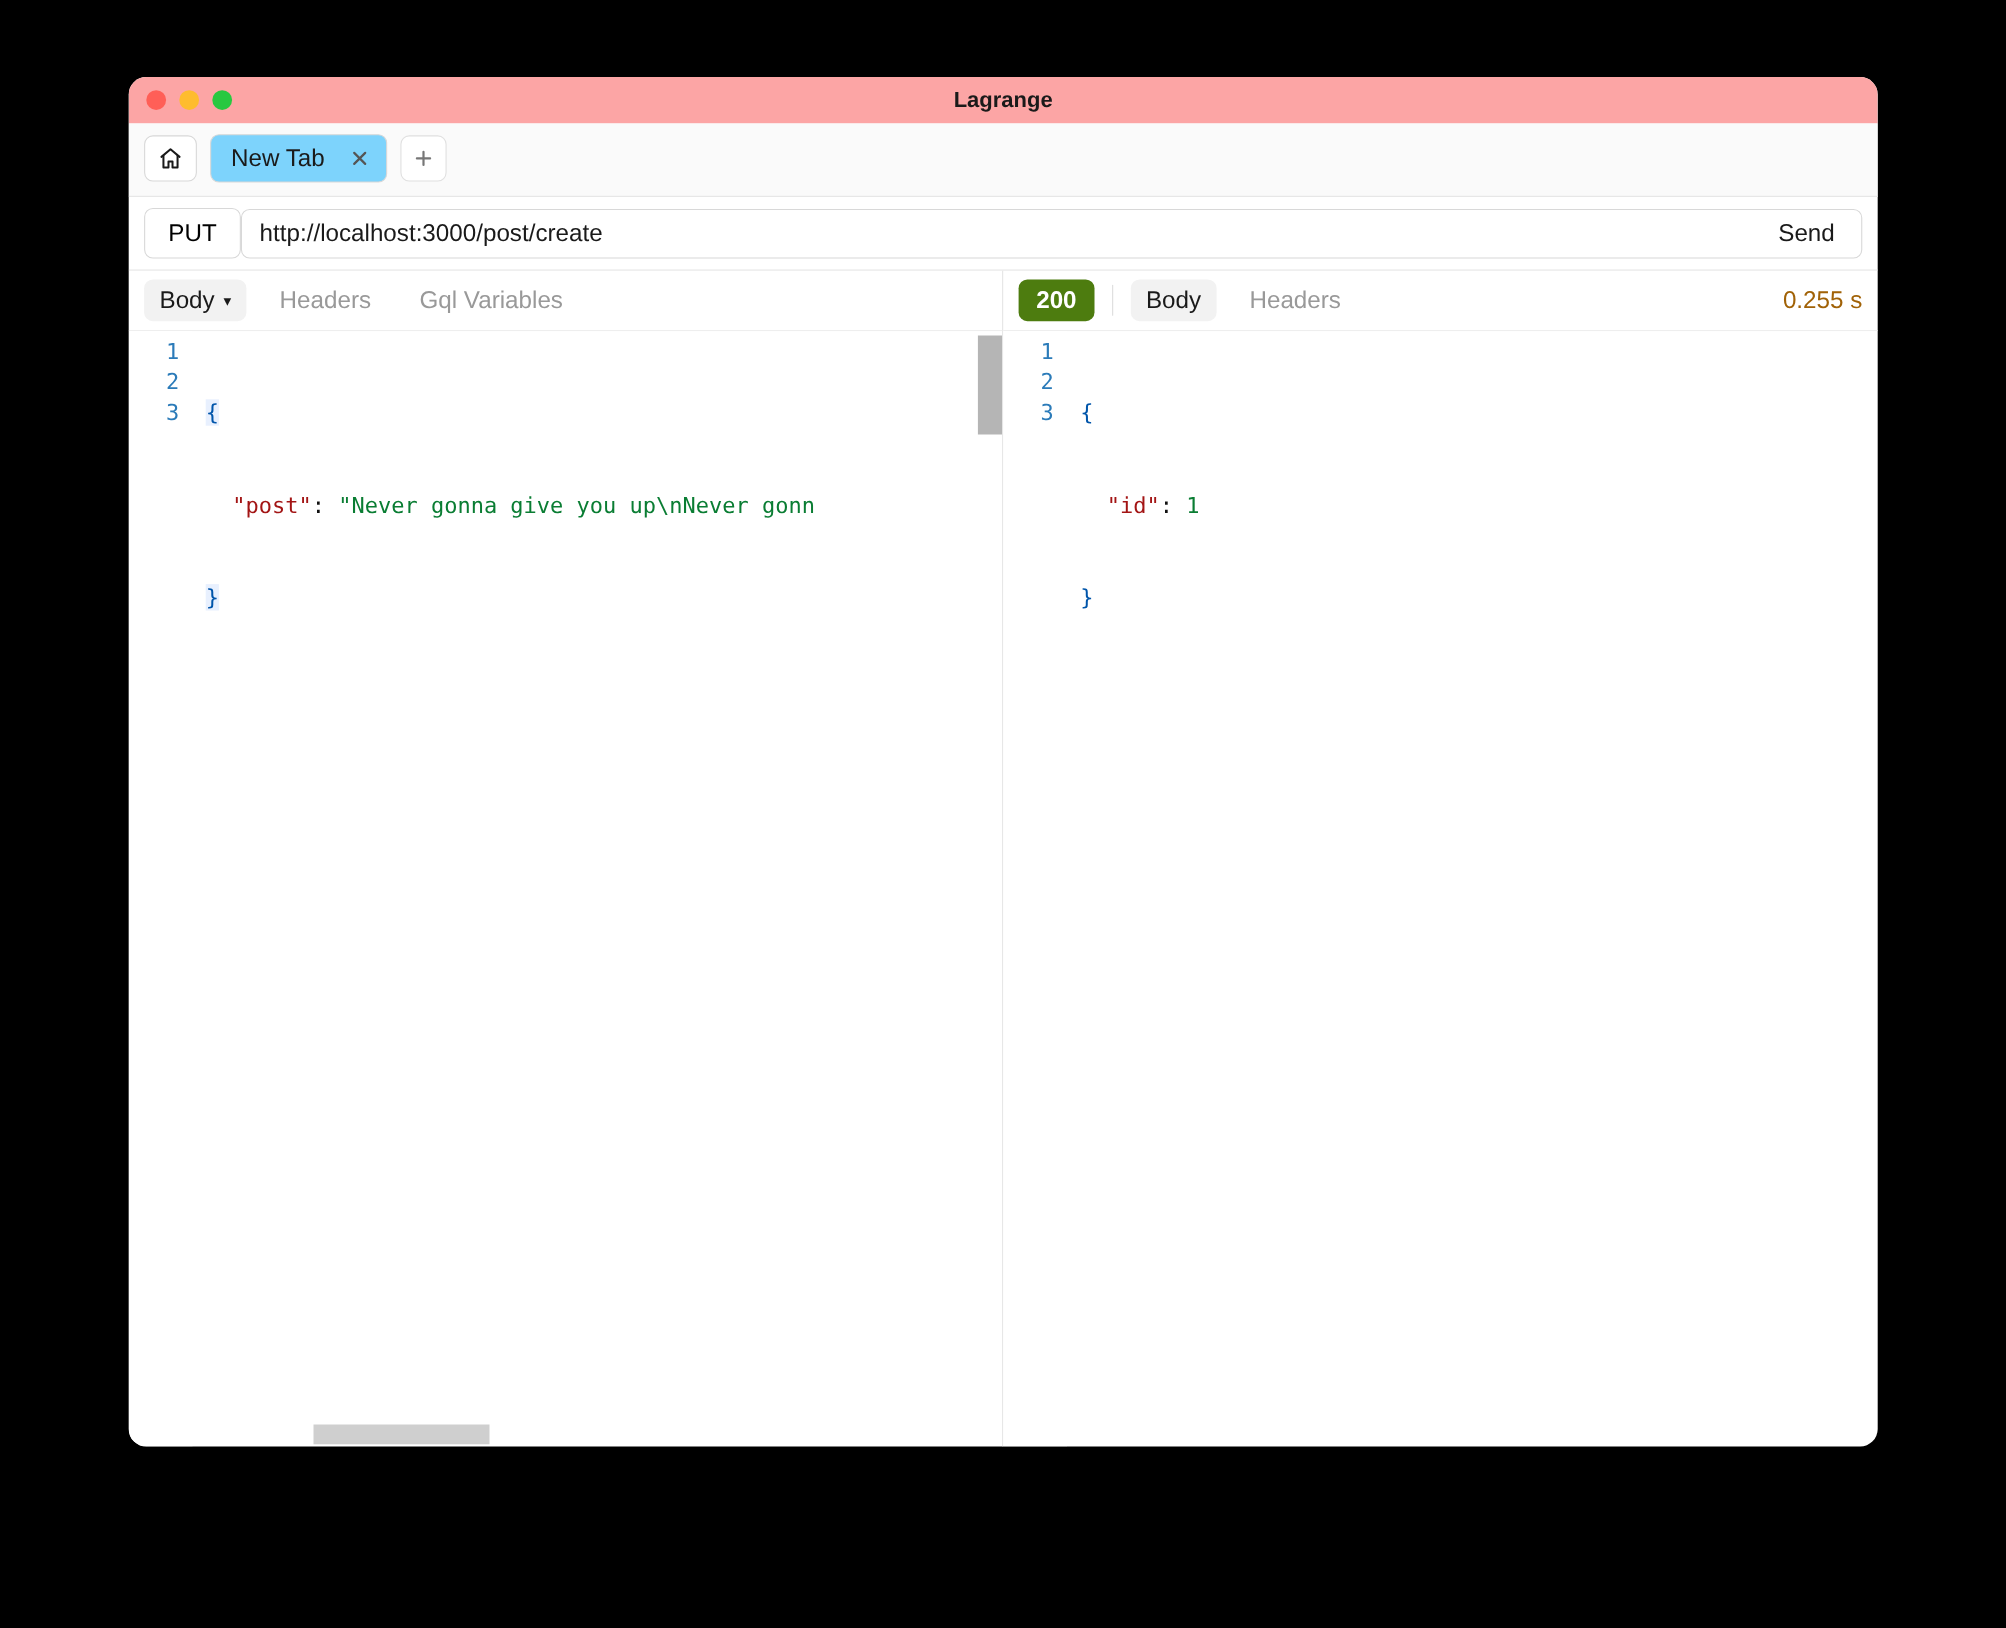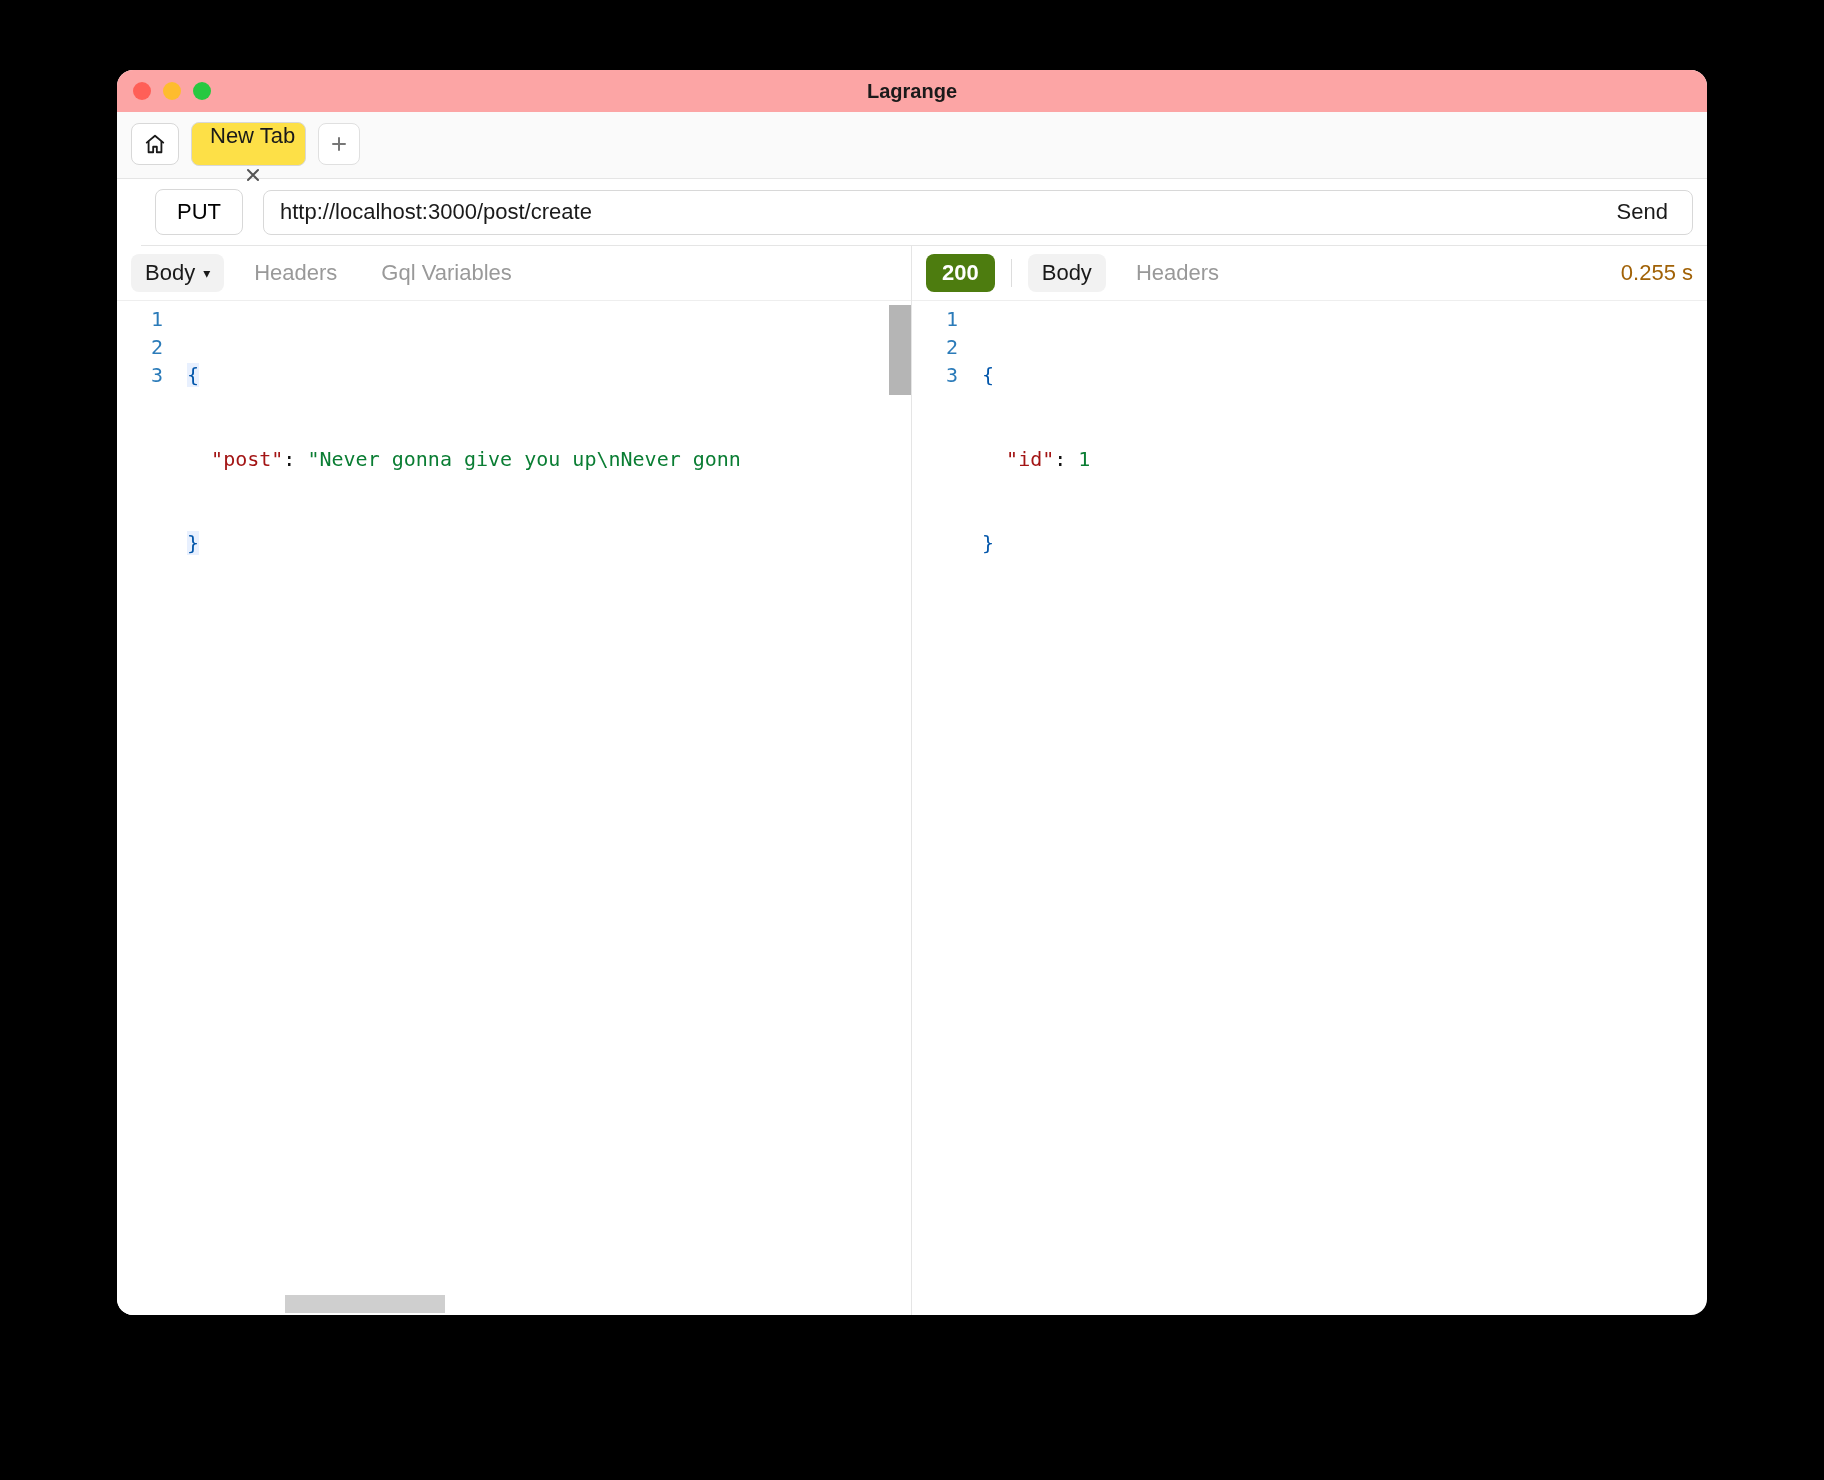--- a/index.html
+++ b/index.html
@@ -60,48 +60,46 @@
   background: #fff;
   display: flex;
   align-items: center;
   justify-content: center;
   cursor: pointer;
 }
 .tab {
   height: 44px;
   border: 1px solid #d8d8d8;
   border-radius: 8px;
-  background: #fde047;
+  background: #7dd3fc;
   display: flex;
   align-items: center;
   padding: 0 10px 0 18px;
   gap: 18px;
-  flex-direction: column;
 }
 .tab-label { font-size: 22px; color: #1a1a1a; }
 .tab-close {
   width: 28px; height: 28px;
   display: flex; align-items: center; justify-content: center;
   cursor: pointer; font-size: 20px; color: #555;
 }
 .new-tab-btn {
   width: 42px; height: 42px;
   border: 1px solid #e0e0e0;
   border-radius: 8px;
   background: #fff;
   display: flex; align-items: center; justify-content: center;
   cursor: pointer; font-size: 24px; color: #666;
 }
 .request-row {
   display: flex;
   align-items: center;
-  gap: 20px;
+  gap: 0;
   padding: 10px 14px;
   border-bottom: 1px solid #e5e5e5;
-  margin-left: 24px;
 }
 .method-select {
   width: 88px;
   height: 46px;
   border: 1px solid #d8d8d8;
   border-radius: 8px;
   background: #fff;
   display: flex;
   align-items: center;
   justify-content: center;

